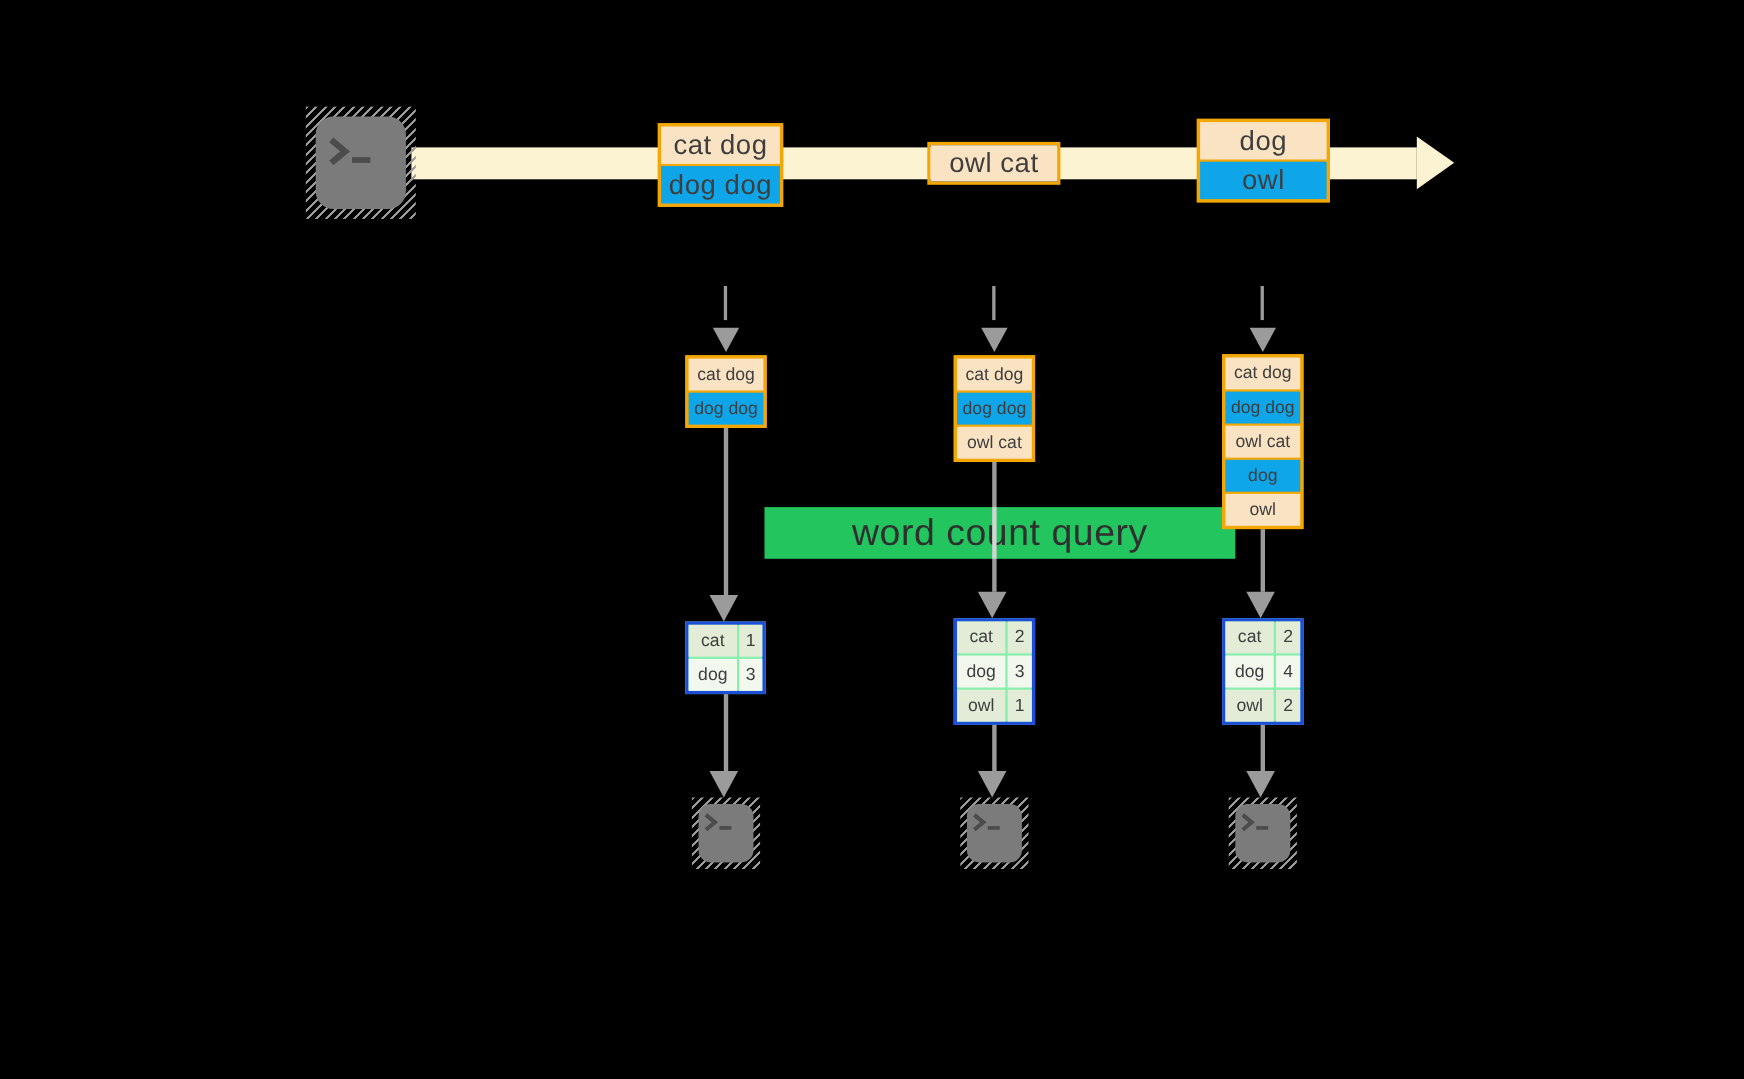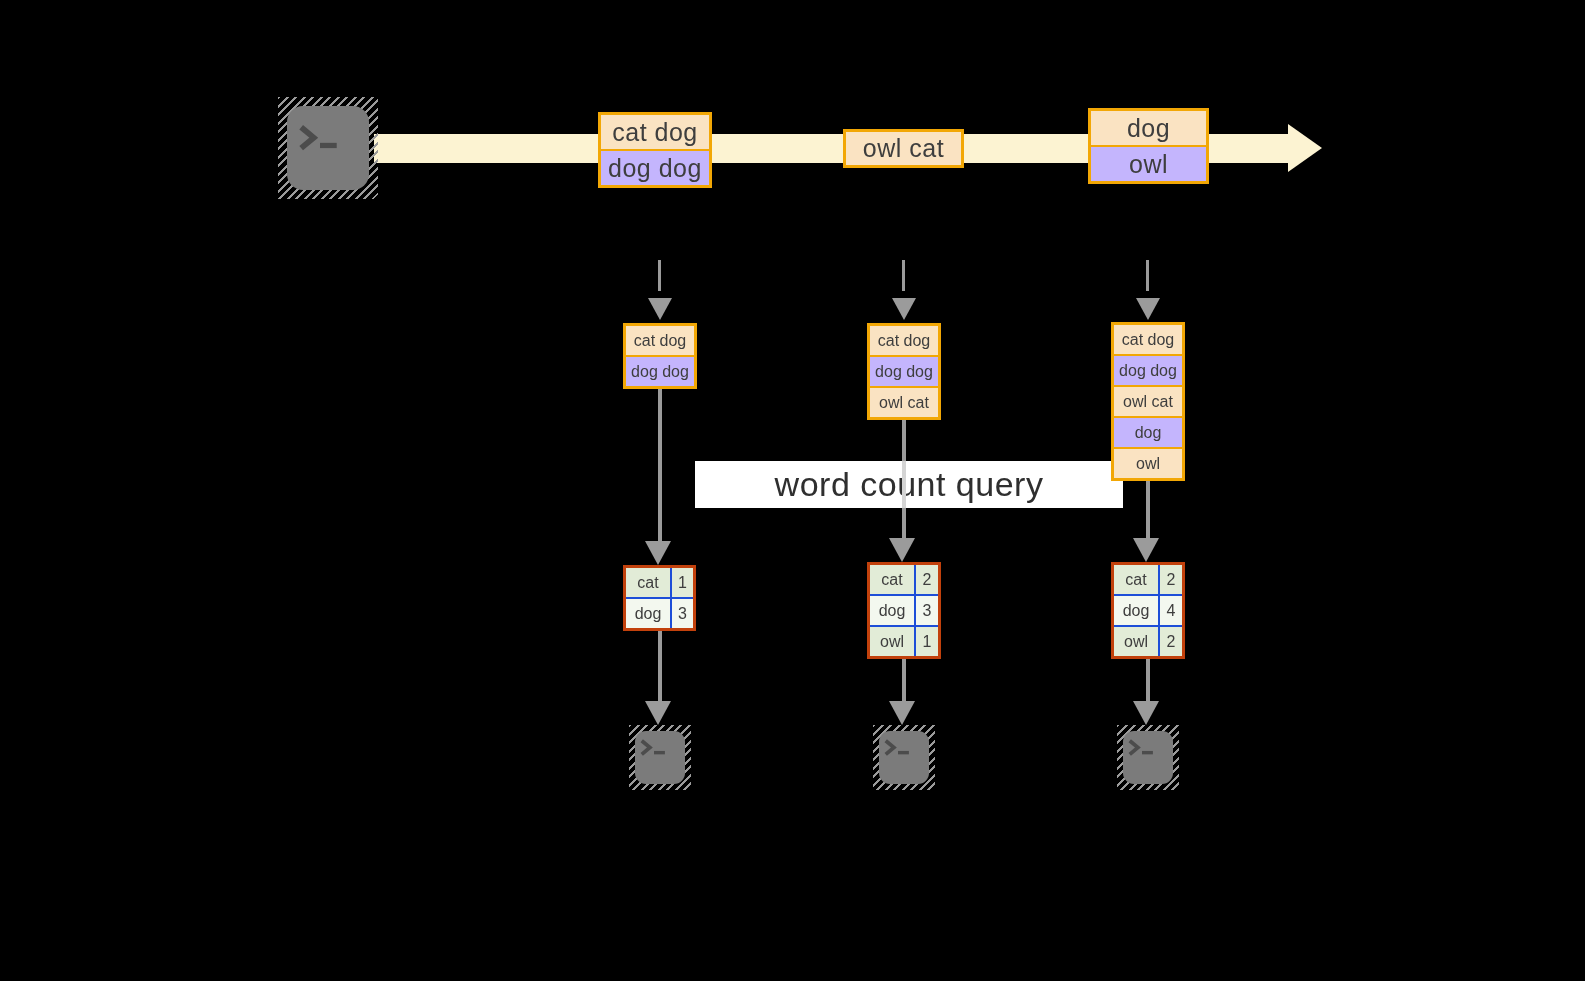--- a/index.html
+++ b/index.html
@@ -21,40 +21,40 @@
   .term.big .term-glyph{left:19px;top:26px;width:46px;}
   .term.small .term-glyph{left:10px;top:13px;width:30px;}
   .term-glyph svg{display:block;width:100%;height:auto;}
   
   .ebox{position:absolute;border:3px solid #F2A705;z-index:3;background:#F2A705;}
   .erow{height:34px;display:flex;align-items:center;justify-content:center;
     font-size:25px;letter-spacing:.5px;}
   .erow.single{height:33px;}
   .erow + .erow{margin-top:2px;}
   .shade-a{background:#FAE3C2;}
-  .shade-b{background:#c4b5fd;}
+  .shade-b{background:#0ea5e9;}
   
   .stack{position:absolute;width:74px;border:3px solid #F2A705;z-index:3;background:#F2A705;box-sizing:border-box;}
   .srow{height:29px;display:flex;align-items:center;justify-content:center;font-size:16px;}
   .srow + .srow{margin-top:2px;}
   
   .dash{position:absolute;width:3px;height:31px;background:#9b9b9b;z-index:3;}
   .dash-head{position:absolute;width:0;height:0;z-index:3;
     border-left:12px solid transparent;border-right:12px solid transparent;border-top:22px solid #9b9b9b;}
   .vline{position:absolute;width:4px;background:#9b9b9b;z-index:1;}
   .vline.front{z-index:3;}
   .vline.light{background:#d4d4d4;z-index:4;}
   .vhead{position:absolute;width:0;height:0;z-index:3;
     border-left:13px solid transparent;border-right:13px solid transparent;border-top:24px solid #9b9b9b;}
   
-  .query{position:absolute;left:695px;top:461px;width:428px;height:47px;background:#ffffff;z-index:2;
+  .query{position:absolute;left:695px;top:461px;width:428px;height:47px;background:#22c55e;z-index:2;
     display:flex;align-items:center;justify-content:center;}
   .query span{font-size:34px;font-weight:400;color:#2f2f2f;letter-spacing:.5px;}
   
-  .gtable{position:absolute;width:74px;border:3px solid #c2410c;background:#1d4ed8;z-index:3;box-sizing:border-box;}
+  .gtable{position:absolute;width:74px;border:3px solid #1d4ed8;background:#86efac;z-index:3;box-sizing:border-box;}
   .grow{height:29px;display:flex;}
   .grow + .grow{margin-top:2px;}
   .gword{width:44px;display:flex;align-items:center;justify-content:center;font-size:16px;}
   .gcount{flex:1;margin-left:2px;display:flex;align-items:center;justify-content:center;font-size:16px;}
   .gshade-a .gword,.gshade-a .gcount{background:#E2ECD7;}
   .gshade-b .gword,.gshade-b .gcount{background:#F3F8EF;}
 </style>
 </head>
 <body>
 

